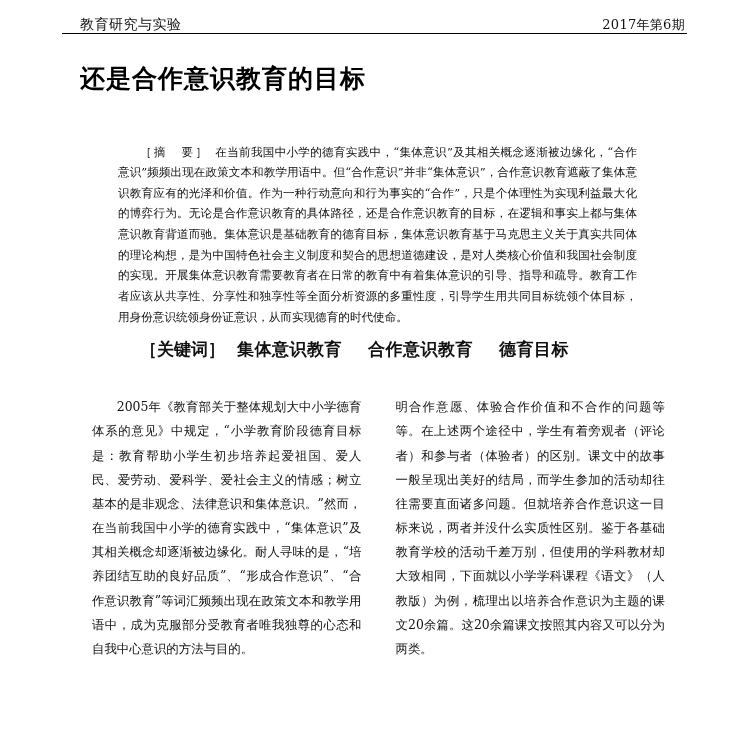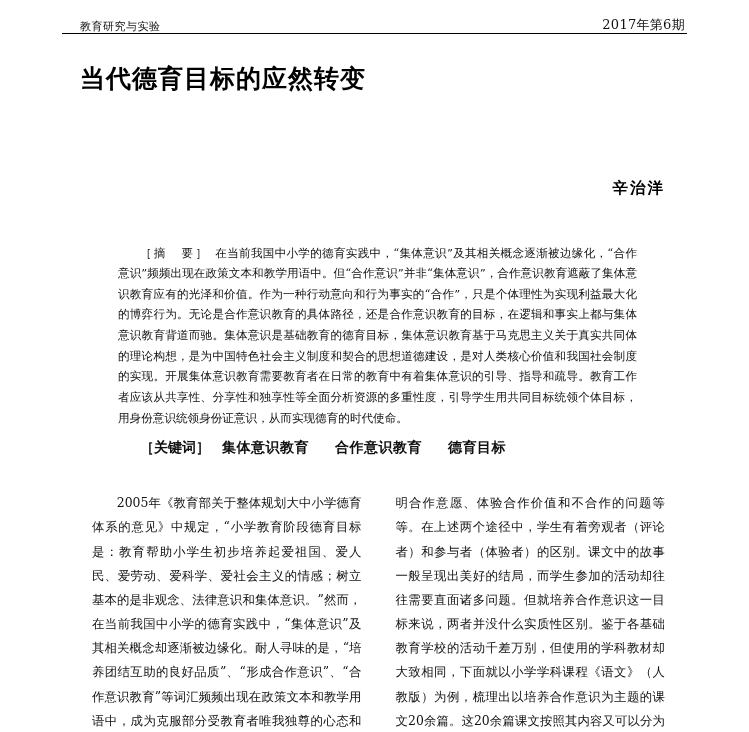--- a/index.html
+++ b/index.html
@@ -24,21 +24,21 @@
   
   .runhead {
     position: relative;
     display: flex;
     align-items: flex-end;
     justify-content: space-between;
     height: 26px;
     padding-top: 8px;
   }
   .runhead .journal {
-    font-size: 11px;
+    font-size: 14px;
     letter-spacing: 0.5px;
     color: #111;
     font-family: "DejaVu Serif", "Liberation Serif", serif;
     padding-left: 18px;
   }
   .runhead .issue {
     font-size: 13px;
     letter-spacing: 0.3px;
     color: #111;
     padding-right: 2px;
@@ -85,21 +85,21 @@
     font-weight: normal;
     color: #111;
   }
   .abstract-label {
     letter-spacing: 2px;
     padding-left: 22px;
     margin-right: 6px;
   }
   .keywords {
     margin-top: 11px;
-    font-size: 14px;
+    font-size: 17px;
     font-weight: bold;
     color: #111;
     padding-left: 22px;
   }
   .kw-label {
     margin-right: 12px;
   }
   .kw-item {
     margin-right: 26px;
     letter-spacing: 0.5px;
@@ -131,24 +131,23 @@
 
 <div class="page">
 
   <div class="runhead">
     <div class="journal">教育研究与实验</div>
     <div class="issue">2017年第6期</div>
     <div class="runhead-rule"></div>
   </div>
 
   <div class="title-block">
-    <div class="title-line">当代德育目标的应然转变</div>
+    <div class="title-line">还是合作意识教育的目标</div>
   </div>
 
-  <div class="author">辛治洋</div>
 
   <div class="abstract-block">
     <div class="abstract-body">
       <span class="abstract-label">［摘　要］</span><span>在当前我国中小学的德育实践中，“集体意识”及其相关概念逐渐被边缘化，“合作意识”频频出现在政策文本和教学用语中。但“合作意识”并非“集体意识”，合作意识教育遮蔽了集体意识教育应有的光泽和价值。作为一种行动意向和行为事实的“合作”，只是个体理性为实现利益最大化的博弈行为。无论是合作意识教育的具体路径，还是合作意识教育的目标，在逻辑和事实上都与集体意识教育背道而驰。集体意识是基础教育的德育目标，集体意识教育基于马克思主义关于真实共同体的理论构想，是为中国特色社会主义制度和契合的思想道德建设，是对人类核心价值和我国社会制度的实现。开展集体意识教育需要教育者在日常的教育中有着集体意识的引导、指导和疏导。教育工作者应该从共享性、分享性和独享性等全面分析资源的多重性度，引导学生用共同目标统领个体目标，用身份意识统领身份证意识，从而实现德育的时代使命。</span>
     </div>
     <div class="keywords">
       <span class="kw-label">［关键词］</span><span class="kw-item">集体意识教育</span><span class="kw-item">合作意识教育</span><span class="kw-item">德育目标</span>
     </div>
   </div>
 

